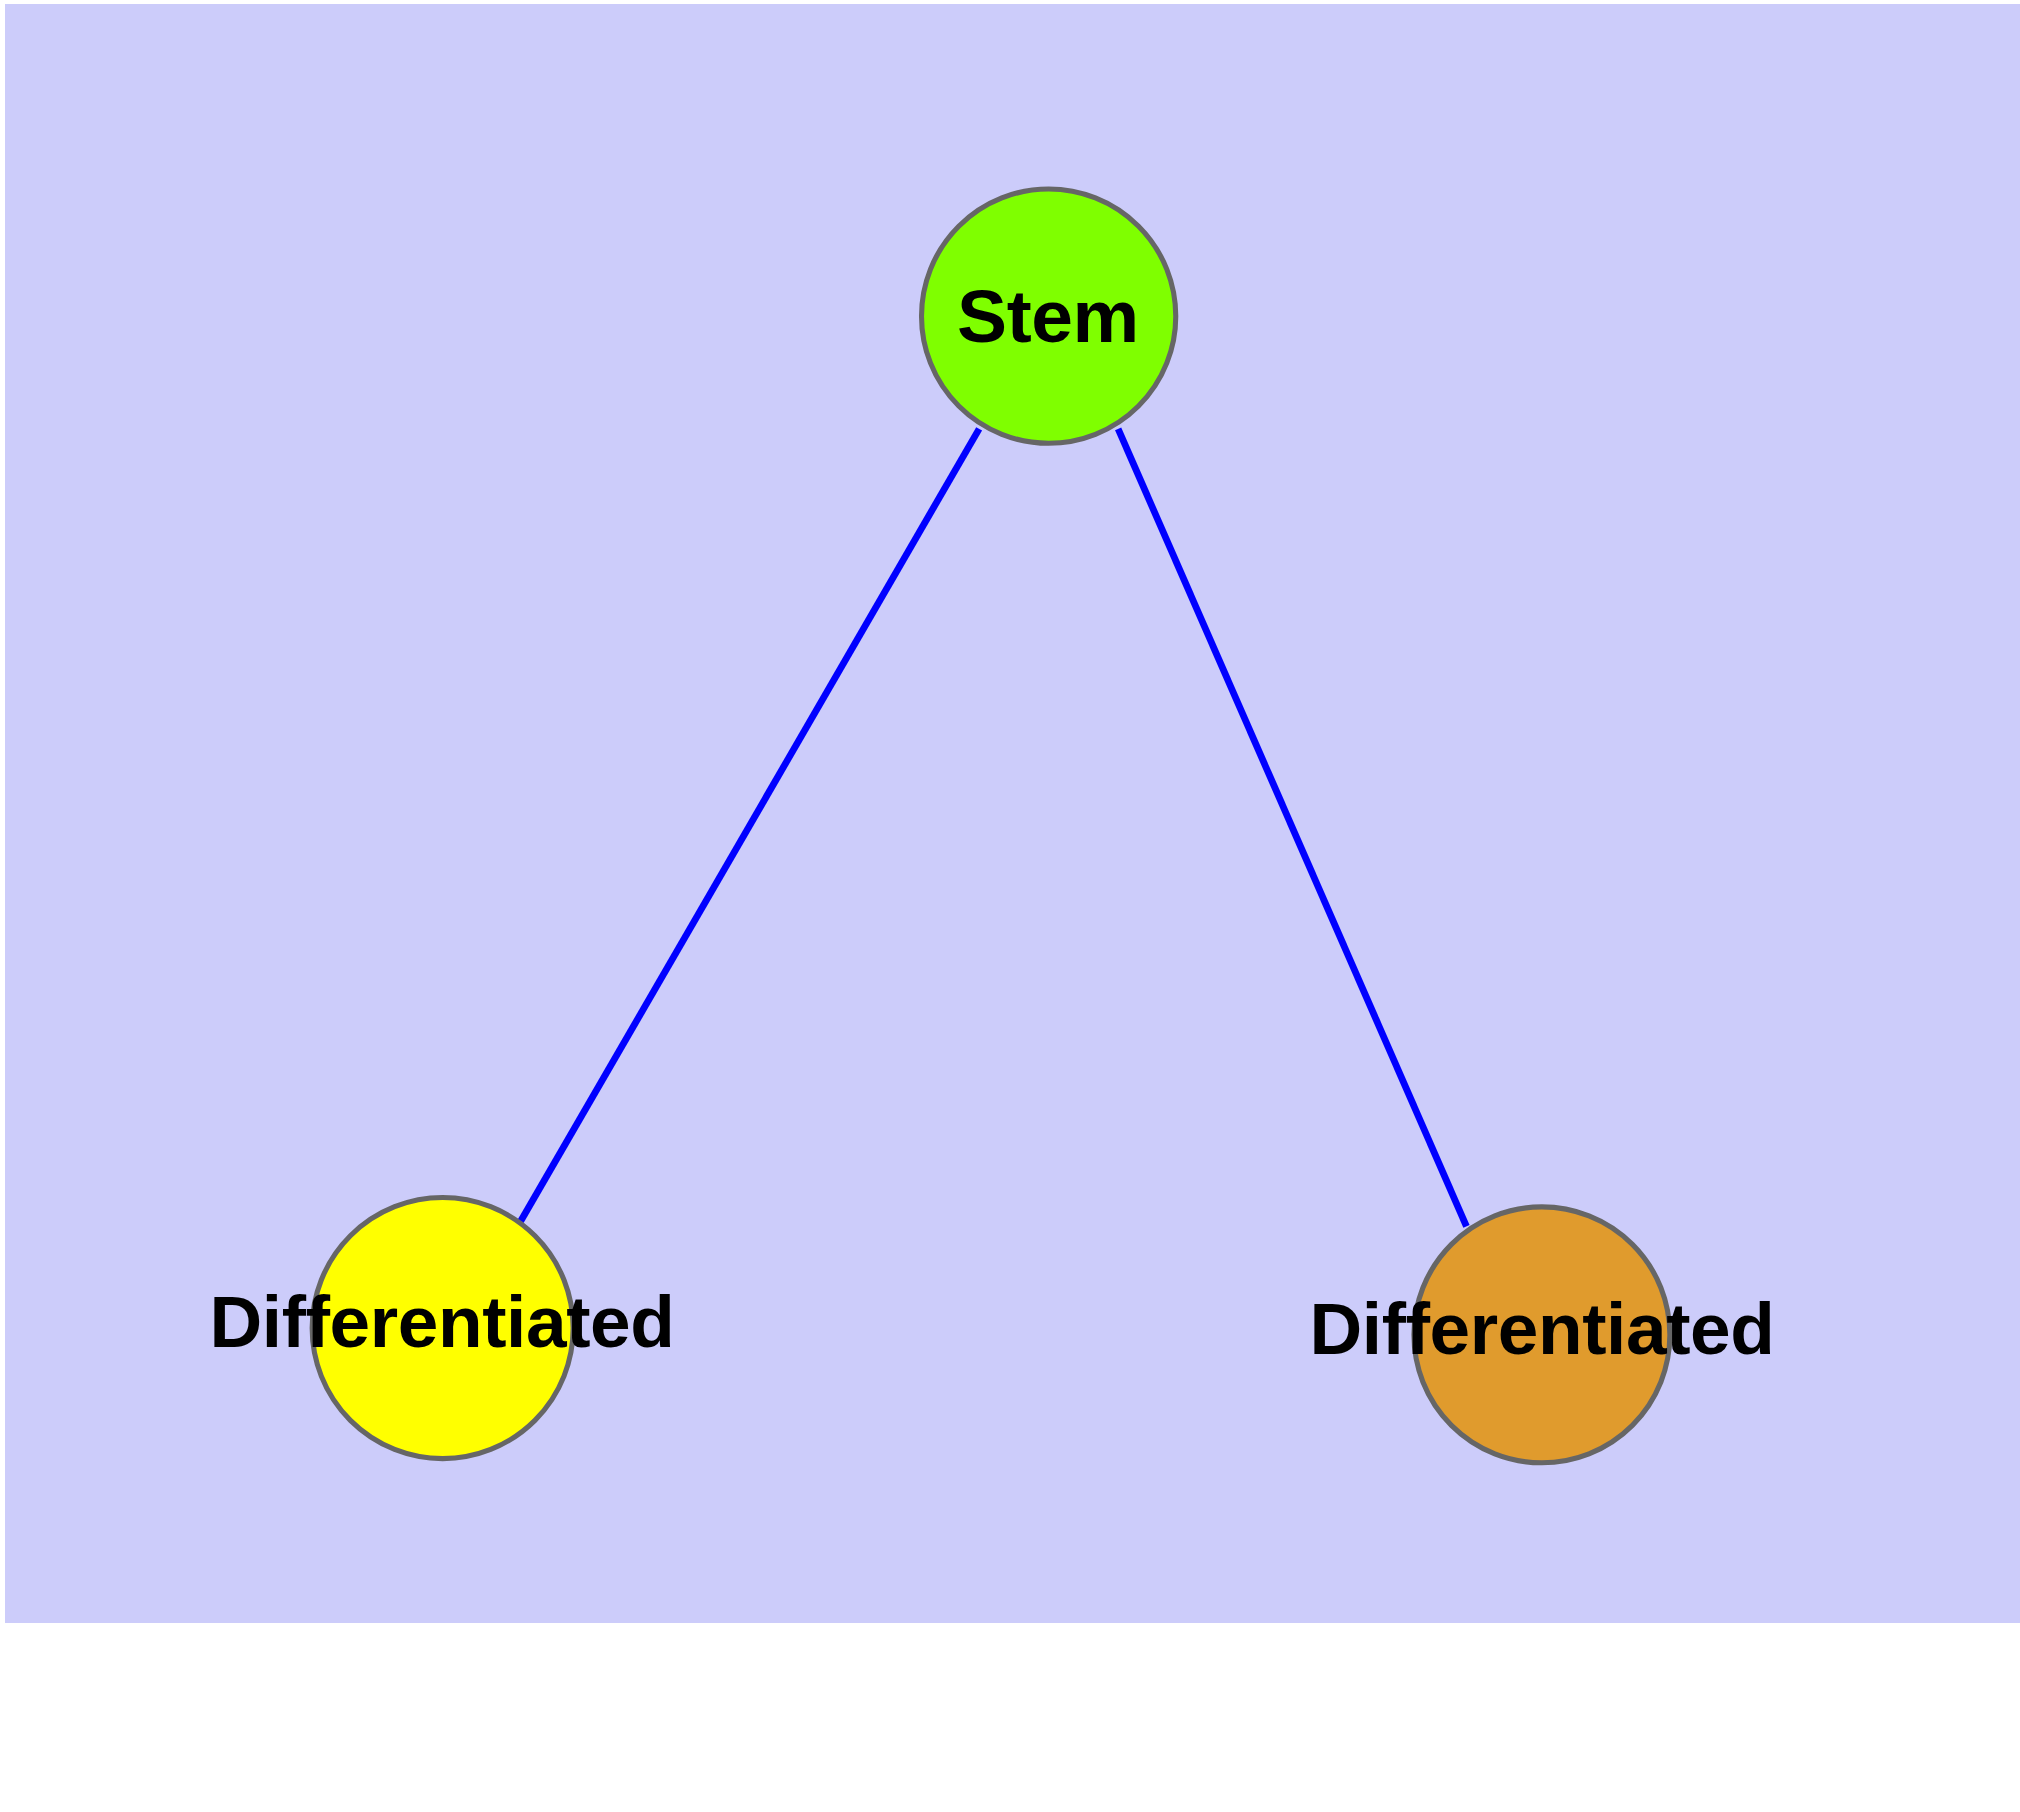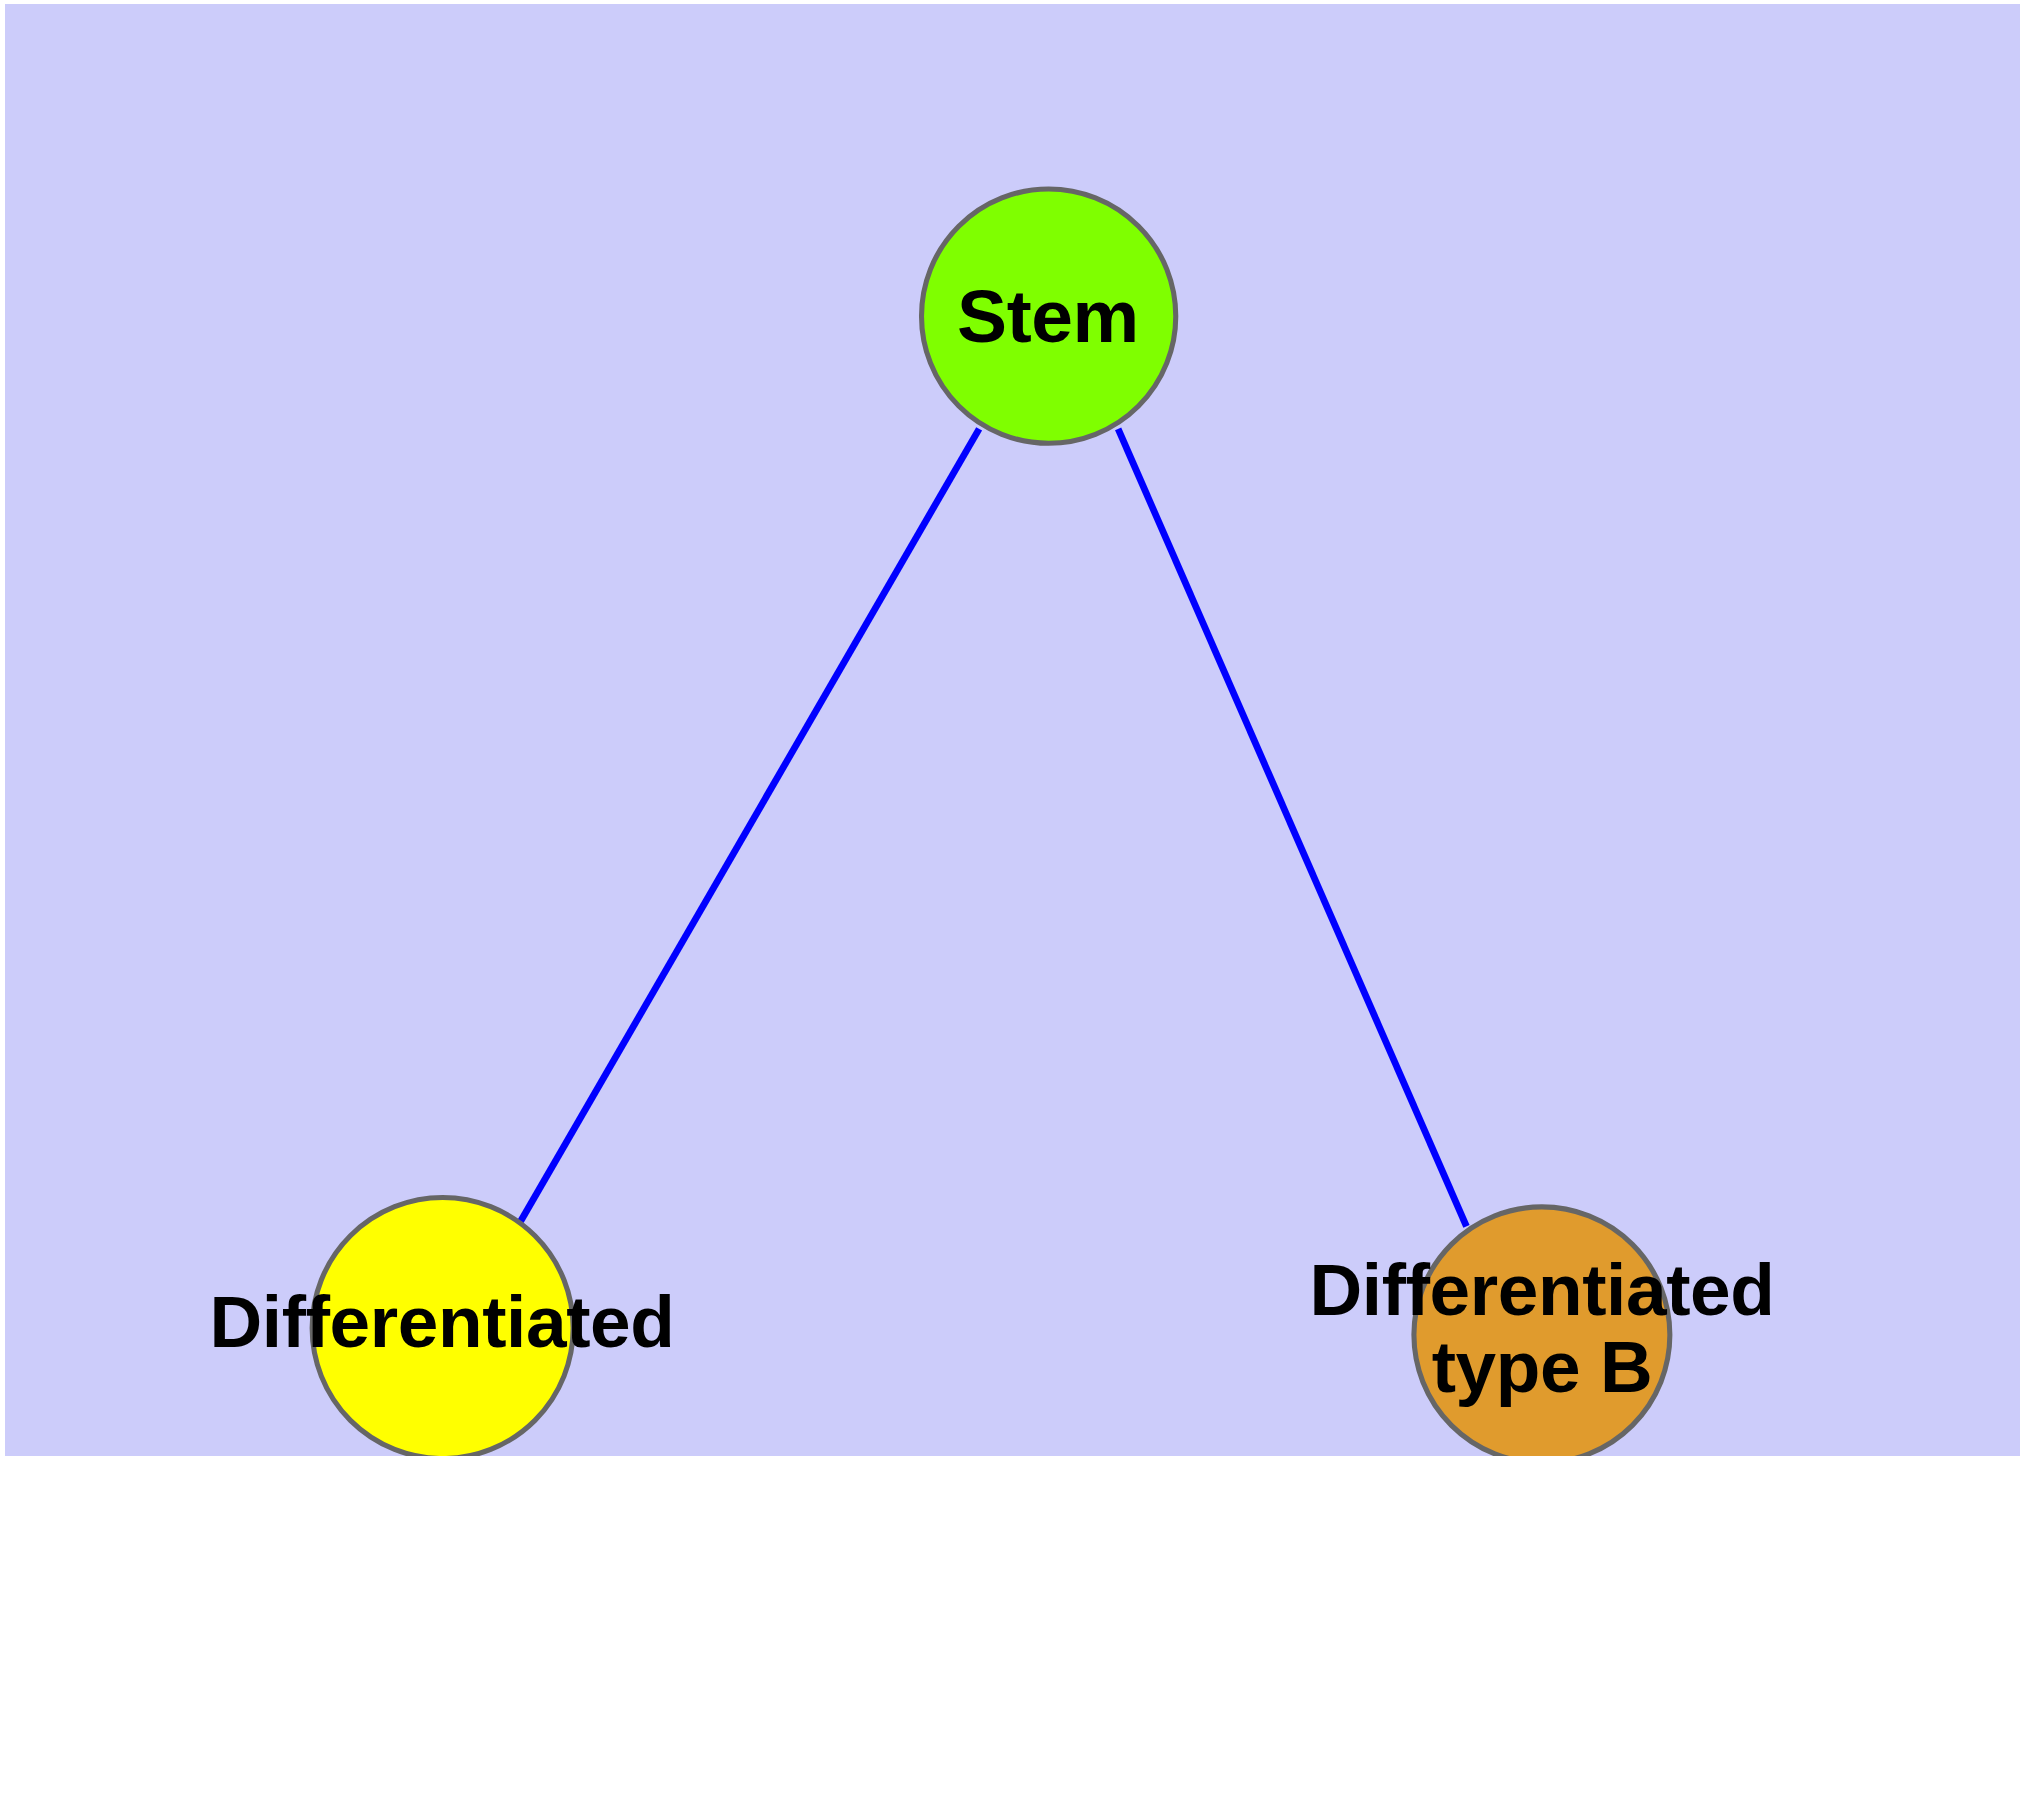--- a/index.html
+++ b/index.html
@@ -4,21 +4,21 @@
 <title>Cell differentiation graph</title>
 <style>
   html, body {
     margin: 0;
     padding: 0;
     background: #ffffff;
   }
   #canvas {
     position: relative;
     width: 2021px;
-    height: 1456px;
+    height: 1623px;
     background: #ffffff;
     overflow: hidden;
     font-family: "Liberation Sans", "DejaVu Sans", sans-serif;
   }
   #plot-area {
     position: absolute;
     left: 5.1px;
     top: 4.2px;
     width: 2015px;
     height: 1808px;
@@ -71,16 +71,15 @@
   <div class="node-label" style="left:1048px; top:316px;">
     <div>Stem</div>
   </div>
 
   <div class="node-label two-line" style="left:442px; top:1322px;">
     <div>Differentiated</div>
   </div>
 
   <div class="node-label two-line" style="left:1542px; top:1329px;">
     <div>Differentiated</div>
-    <div>type B</div>
   </div>
 </div>
 
 
 </body></html>

